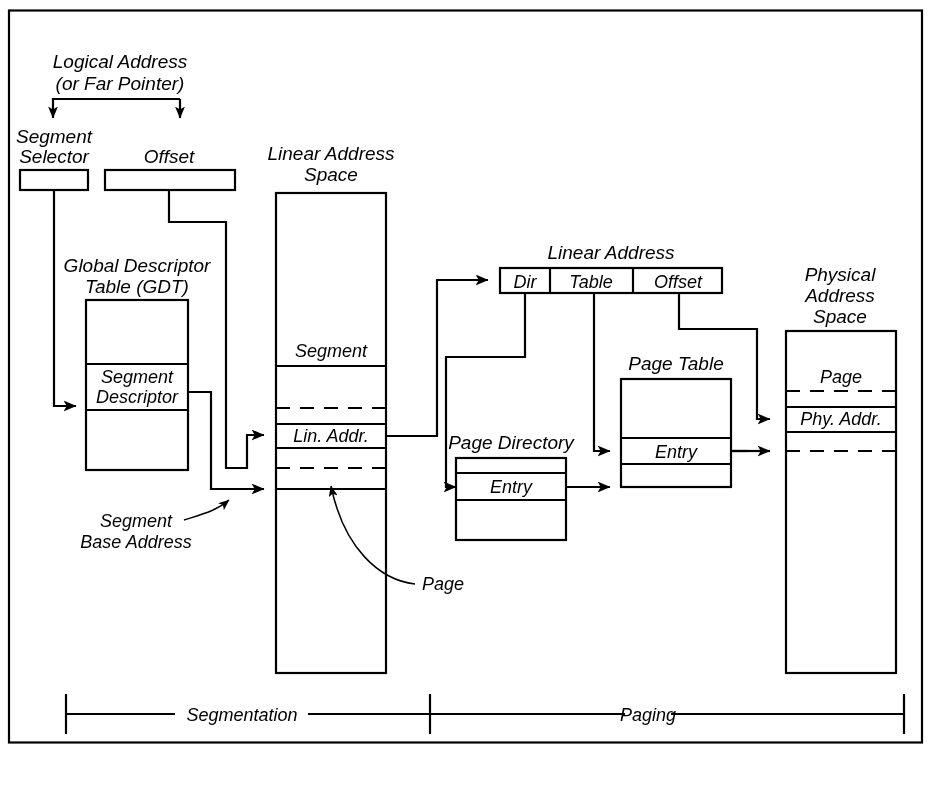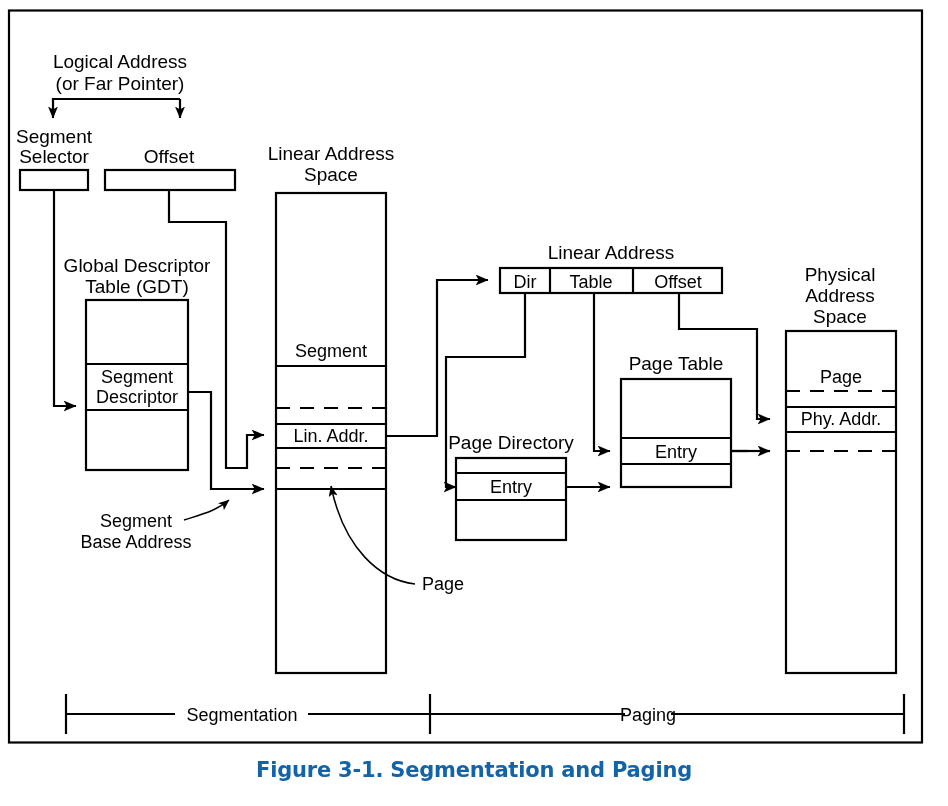--- a/index.html
+++ b/index.html
@@ -2,21 +2,21 @@
 <html><head>
 <meta charset="utf-8">
 <style>
   html,body{margin:0;padding:0;background:#ffffff;}
   body{
     width:948px;height:806px;
     font-family:"Liberation Sans", sans-serif;
     color:#000000;
     overflow:hidden;
   }
-  #figure-root{position:relative;width:924px;height:806px;}
+  #figure-root{position:relative;width:924px;height:806px;font-style:italic;}
   #diagram-svg{position:absolute;left:0;top:0;width:948px;height:806px;display:block;}
   .cap{
     position:absolute;left:0;top:758px;width:948px;
     text-align:center;
     font-family:"DejaVu Sans", sans-serif;
     font-weight:bold;
     font-size:21px;
     letter-spacing:-0.2px;
     color:#1264A8;
   }
@@ -193,15 +193,14 @@
     <line x1="66" y1="714" x2="175" y2="714"></line>
     <line x1="308" y1="714" x2="430" y2="714"></line>
     <line x1="430" y1="714" x2="625" y2="714"></line>
     <line x1="671" y1="714" x2="904" y2="714"></line>
   </g>
   <text x="242" y="721" font-size="18" text-anchor="middle">Segmentation</text>
   <text x="648" y="721" font-size="18" text-anchor="middle">Paging</text>
 
 </svg>
 
-<div class="cap">Figure 3-1.  Segmentation and Paging</div>
 
 </div>
 
 </body></html>

